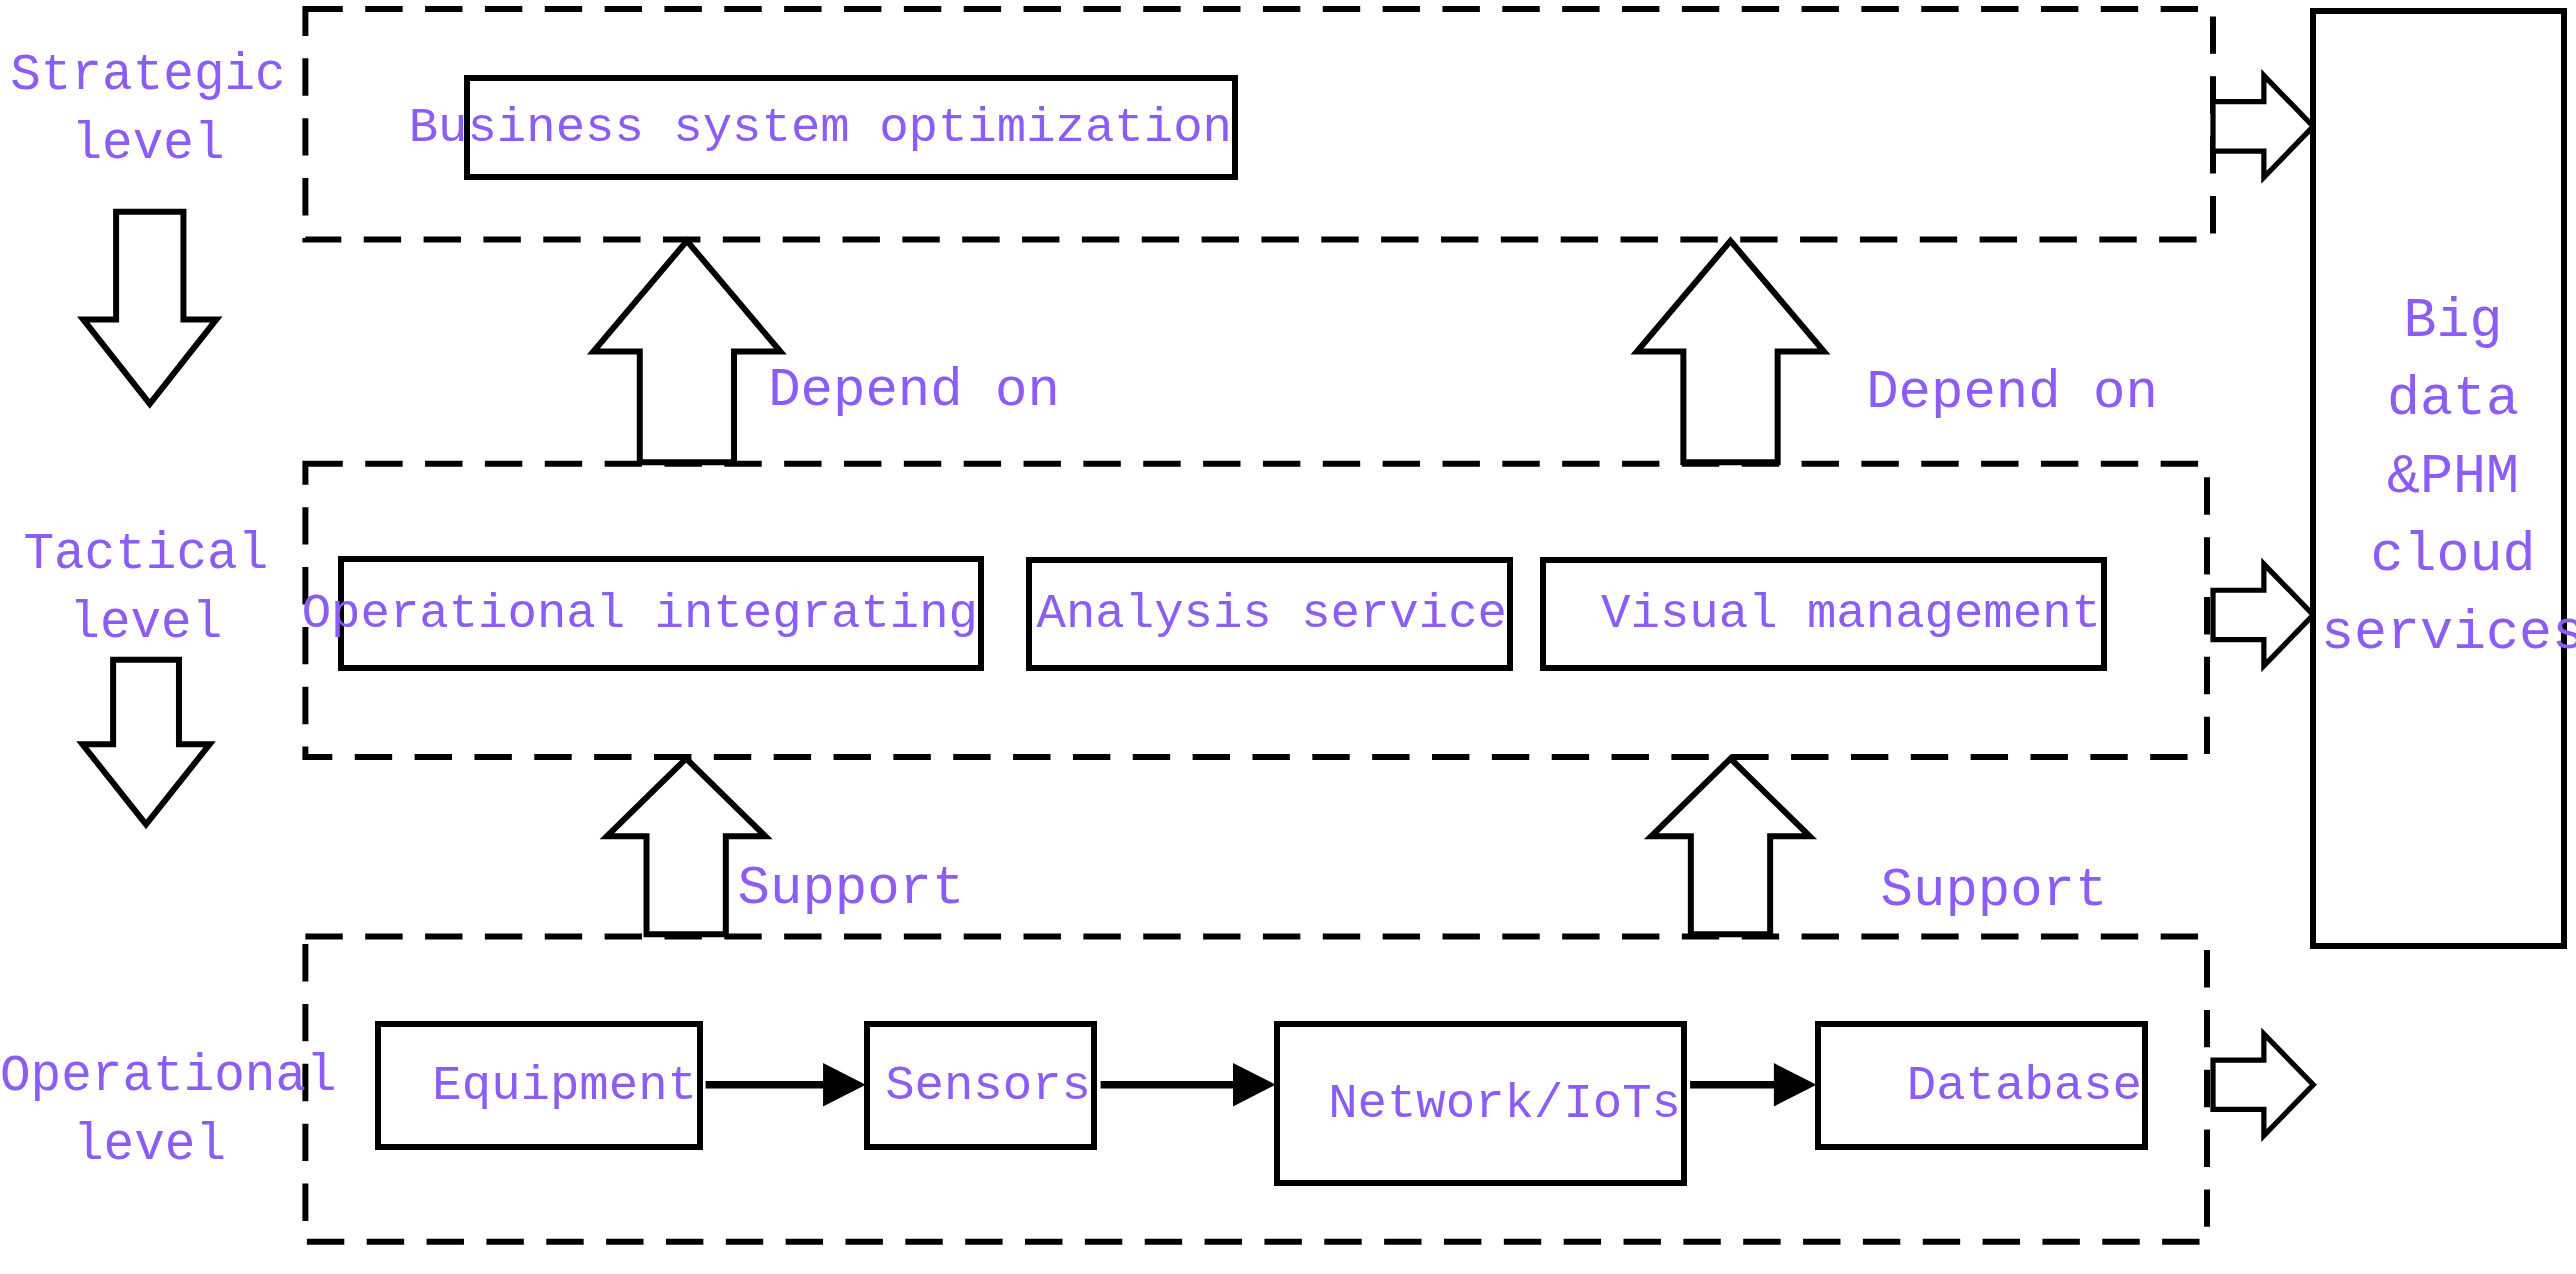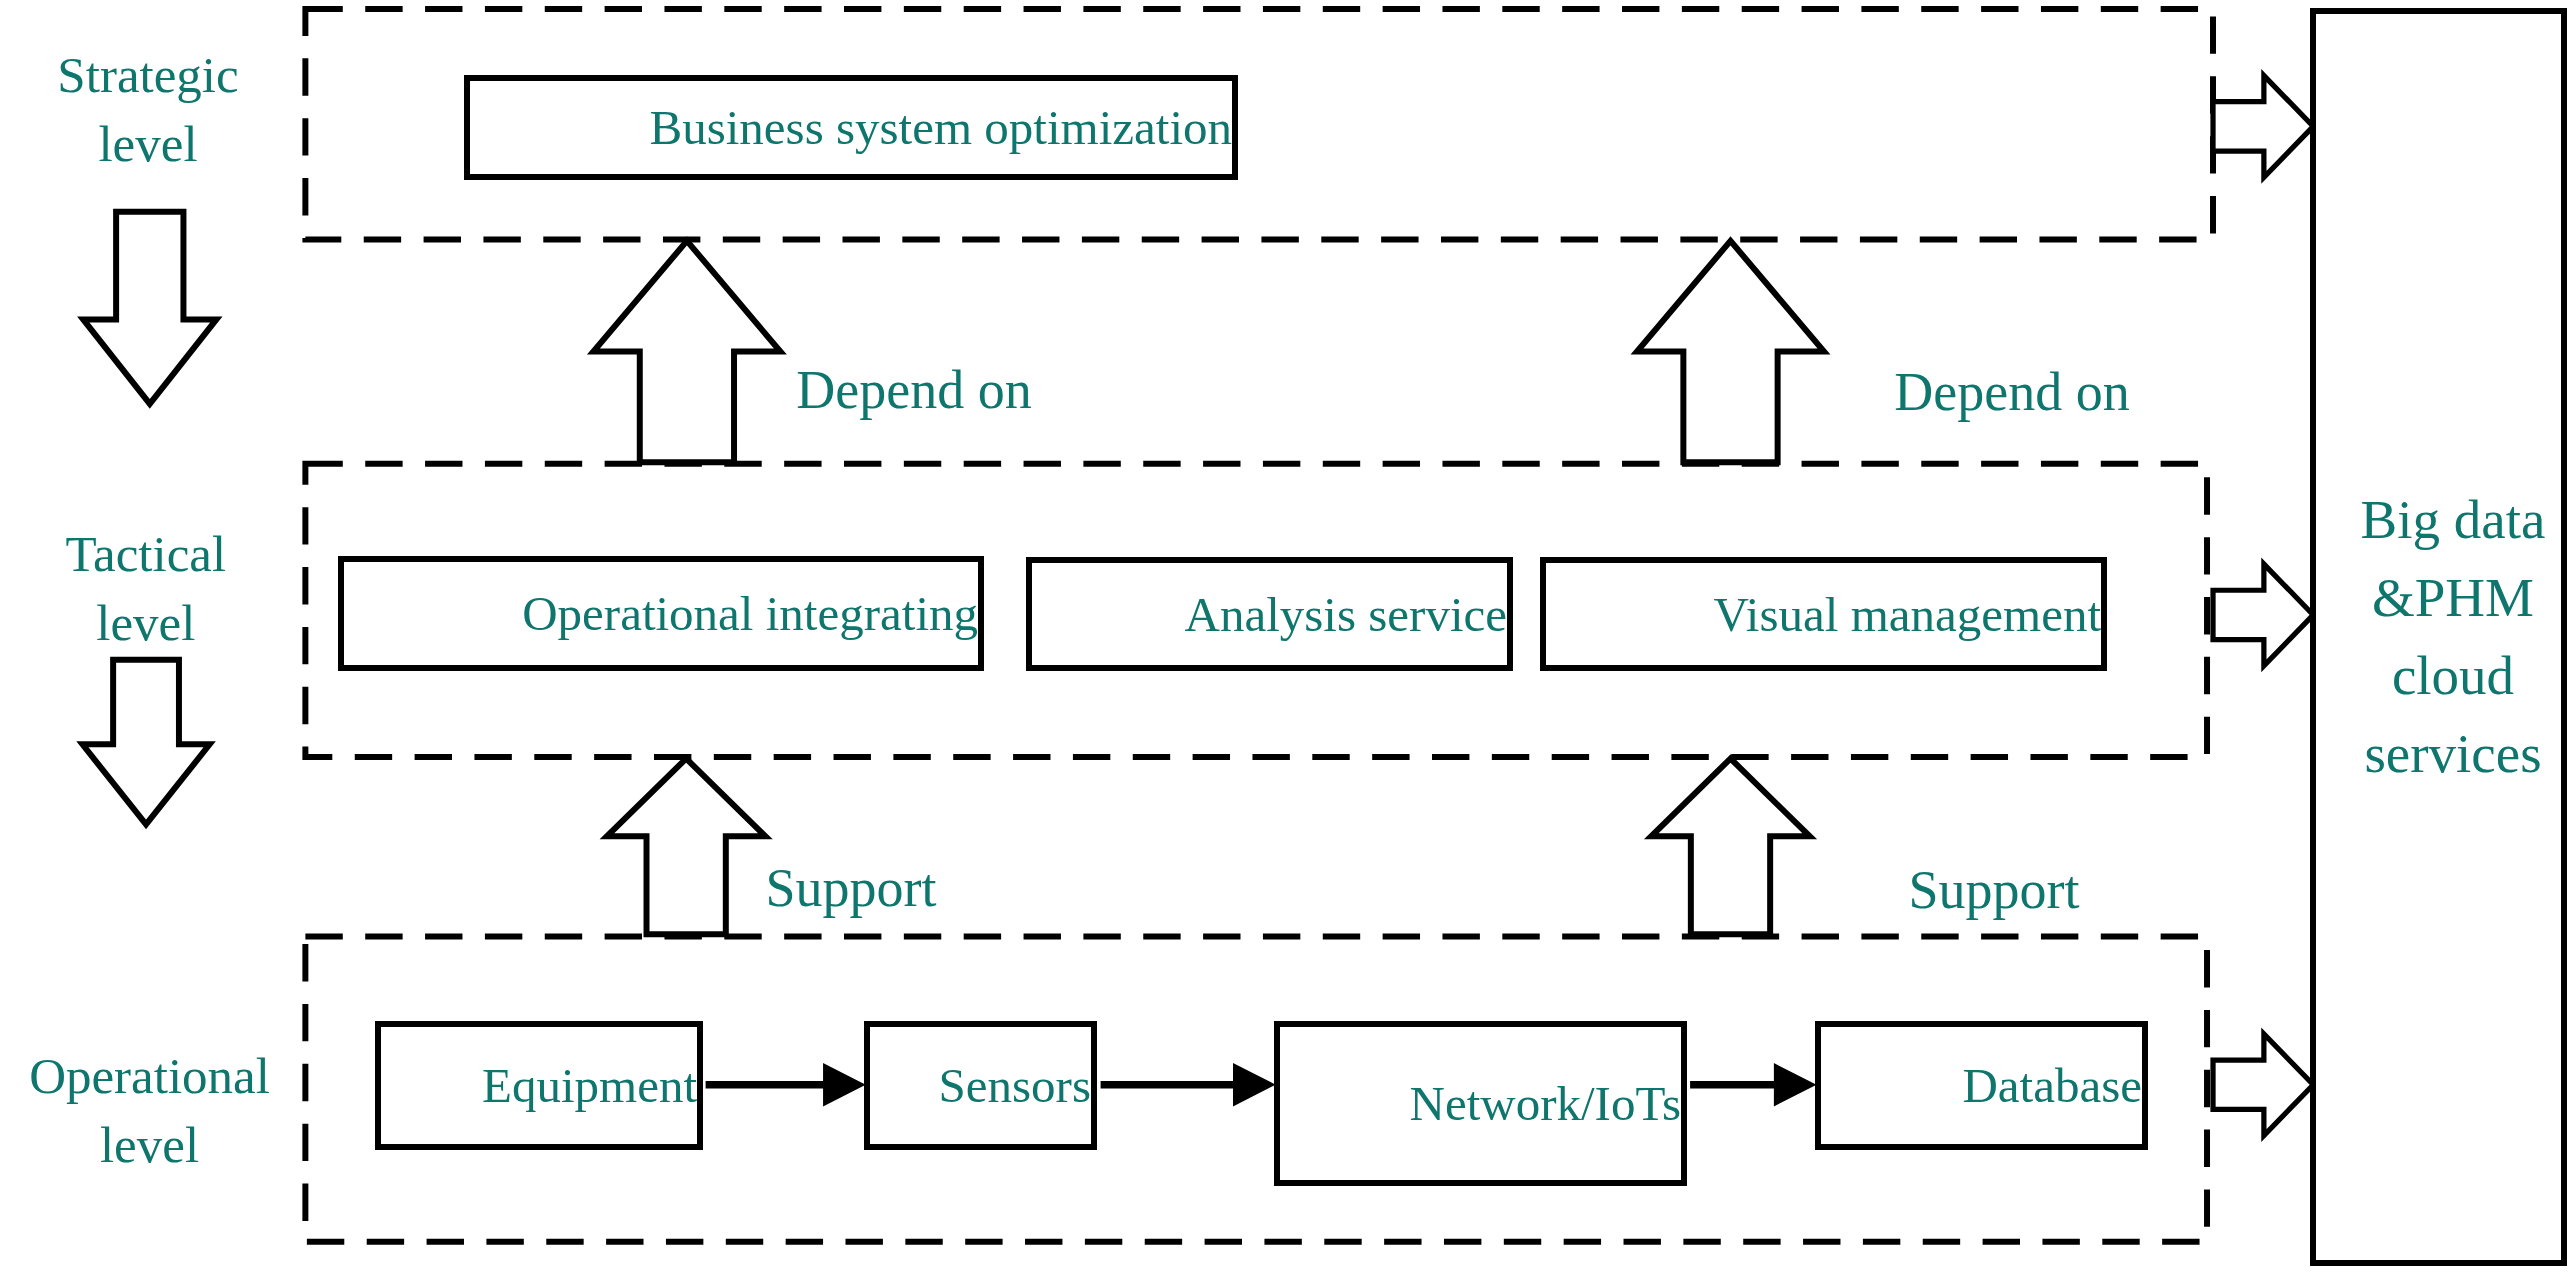--- a/index.html
+++ b/index.html
@@ -5,22 +5,22 @@
   html, body {
     margin: 0;
     padding: 0;
     background: #ffffff;
   }
   #canvas {
     position: relative;
     width: 2576px;
     height: 1274px;
     background: #ffffff;
-    font-family: Liberation Serif, serif;
-    color: #0f766e;
+    font-family: Liberation Mono, monospace;
+    color: #8b5cf6;
     overflow: hidden;
   }
   #arrow-layer {
     position: absolute;
     left: 0; top: 0;
     width: 2576px;
     height: 1274px;
   }
   .solid-box {
     position: absolute;
@@ -48,21 +48,21 @@
     line-height: 63px;
     text-align: center;
     font-size: 54px;
     white-space: nowrap;
   }
   .platform-box {
     position: absolute;
     left: 2310px;
     top: 7.5px;
     width: 257px;
-    height: 1258px;
+    height: 941px;
     box-sizing: border-box;
     border: 6.7px solid #000000;
     background: #ffffff;
     display: flex;
     flex-direction: column;
     align-items: center;
     justify-content: center;
     font-size: 55px;
     line-height: 78px;
     text-align: center;

